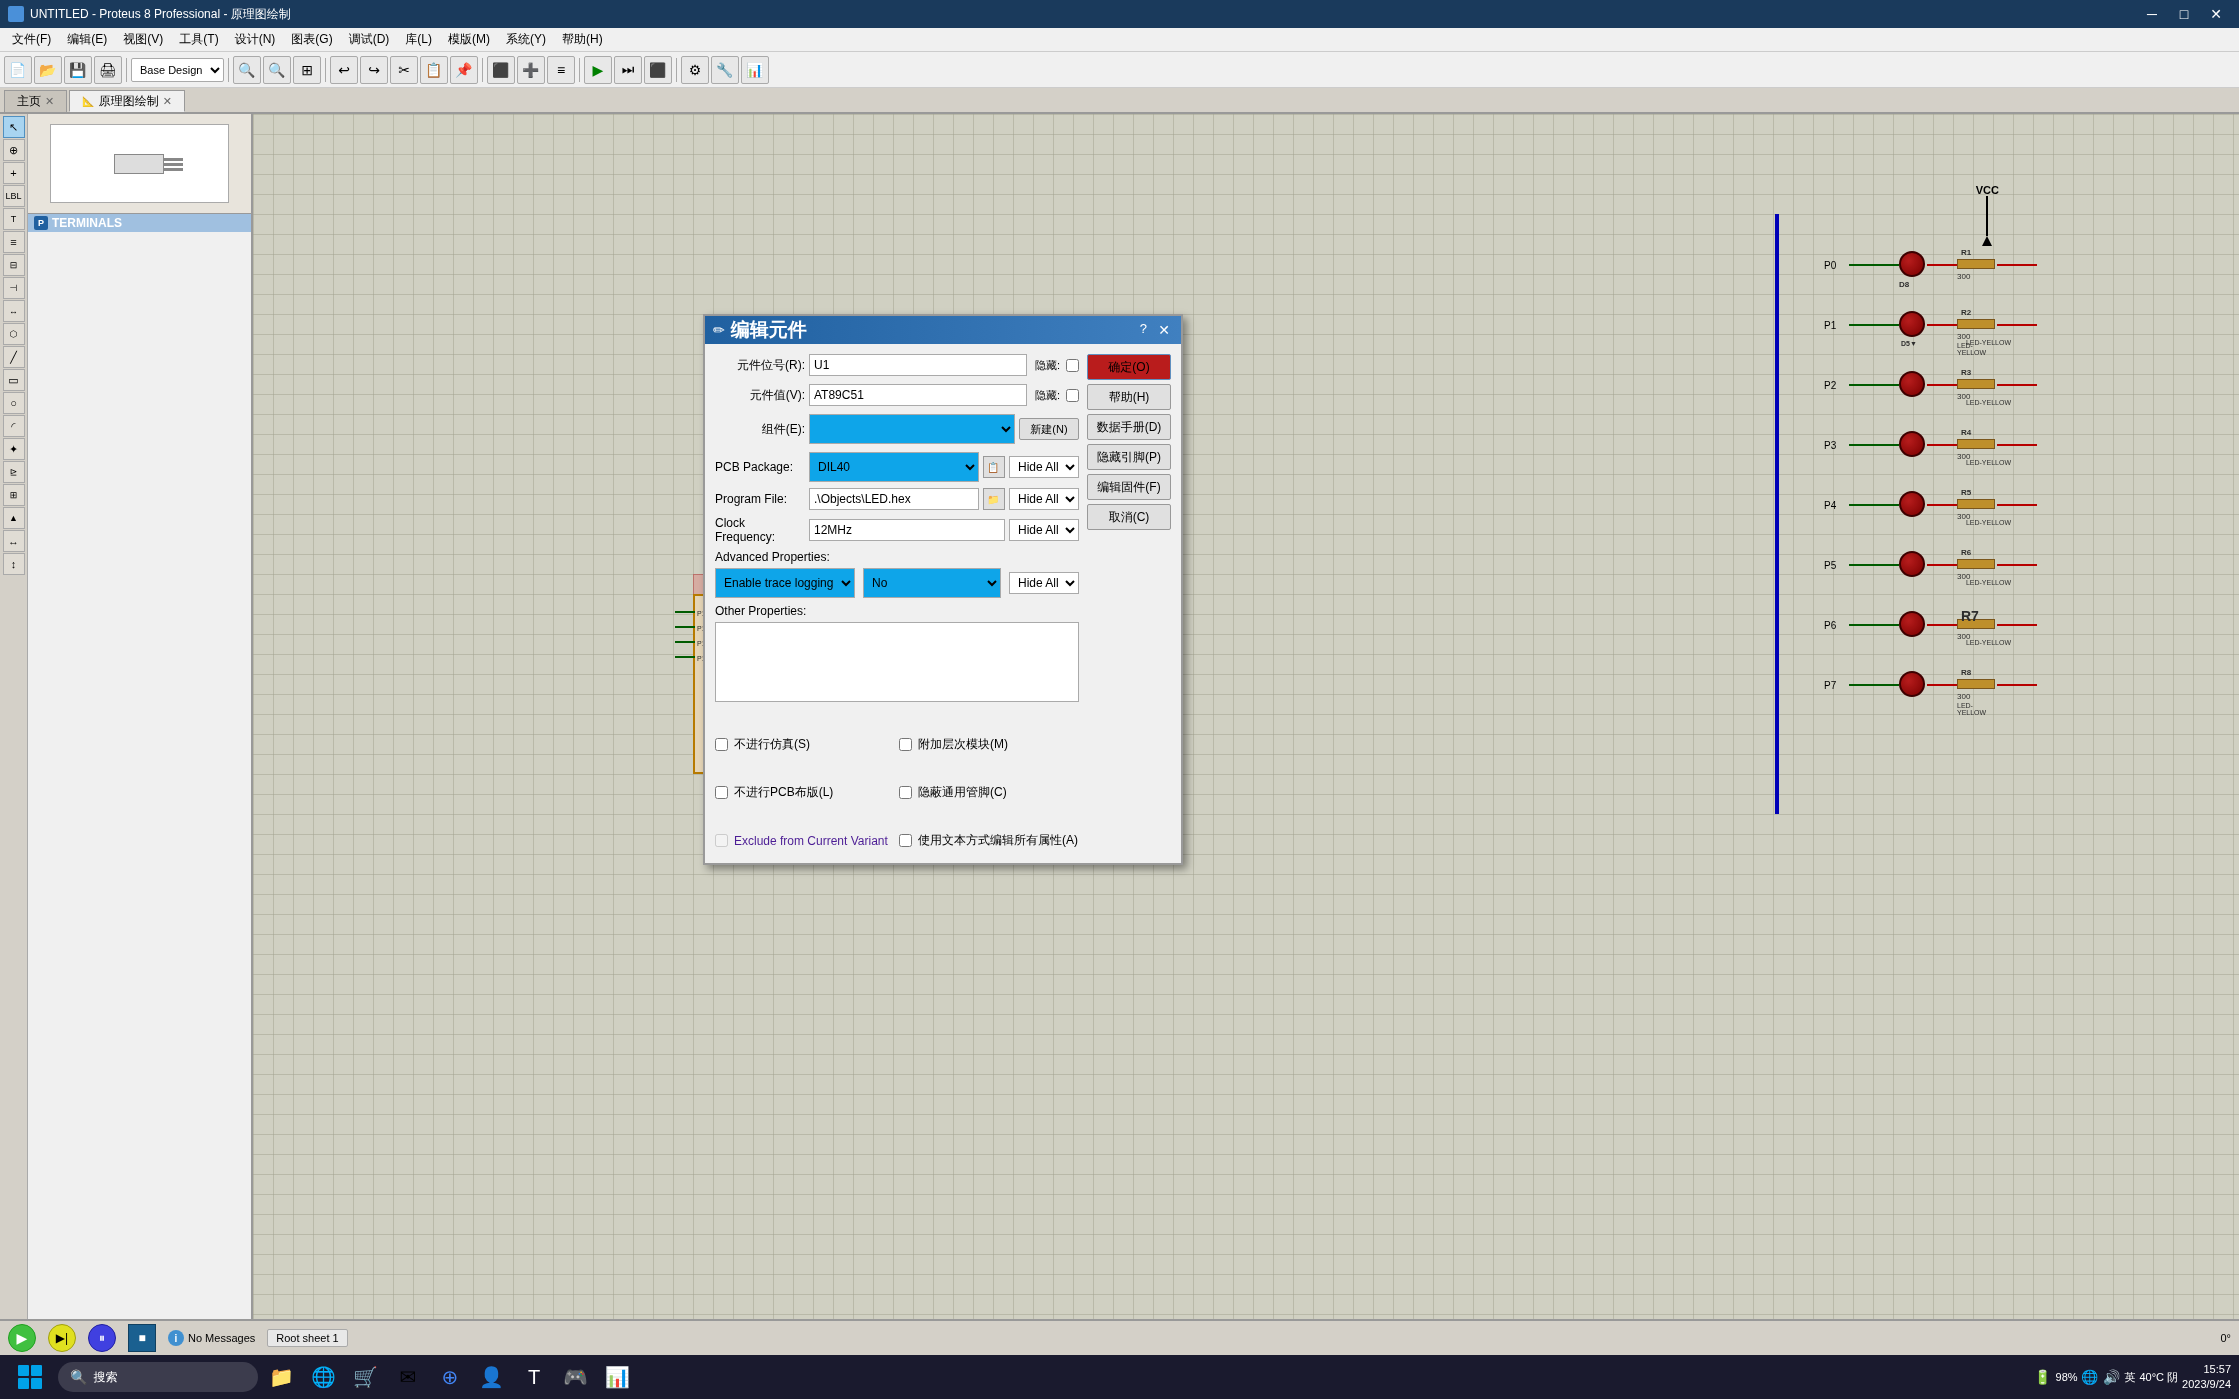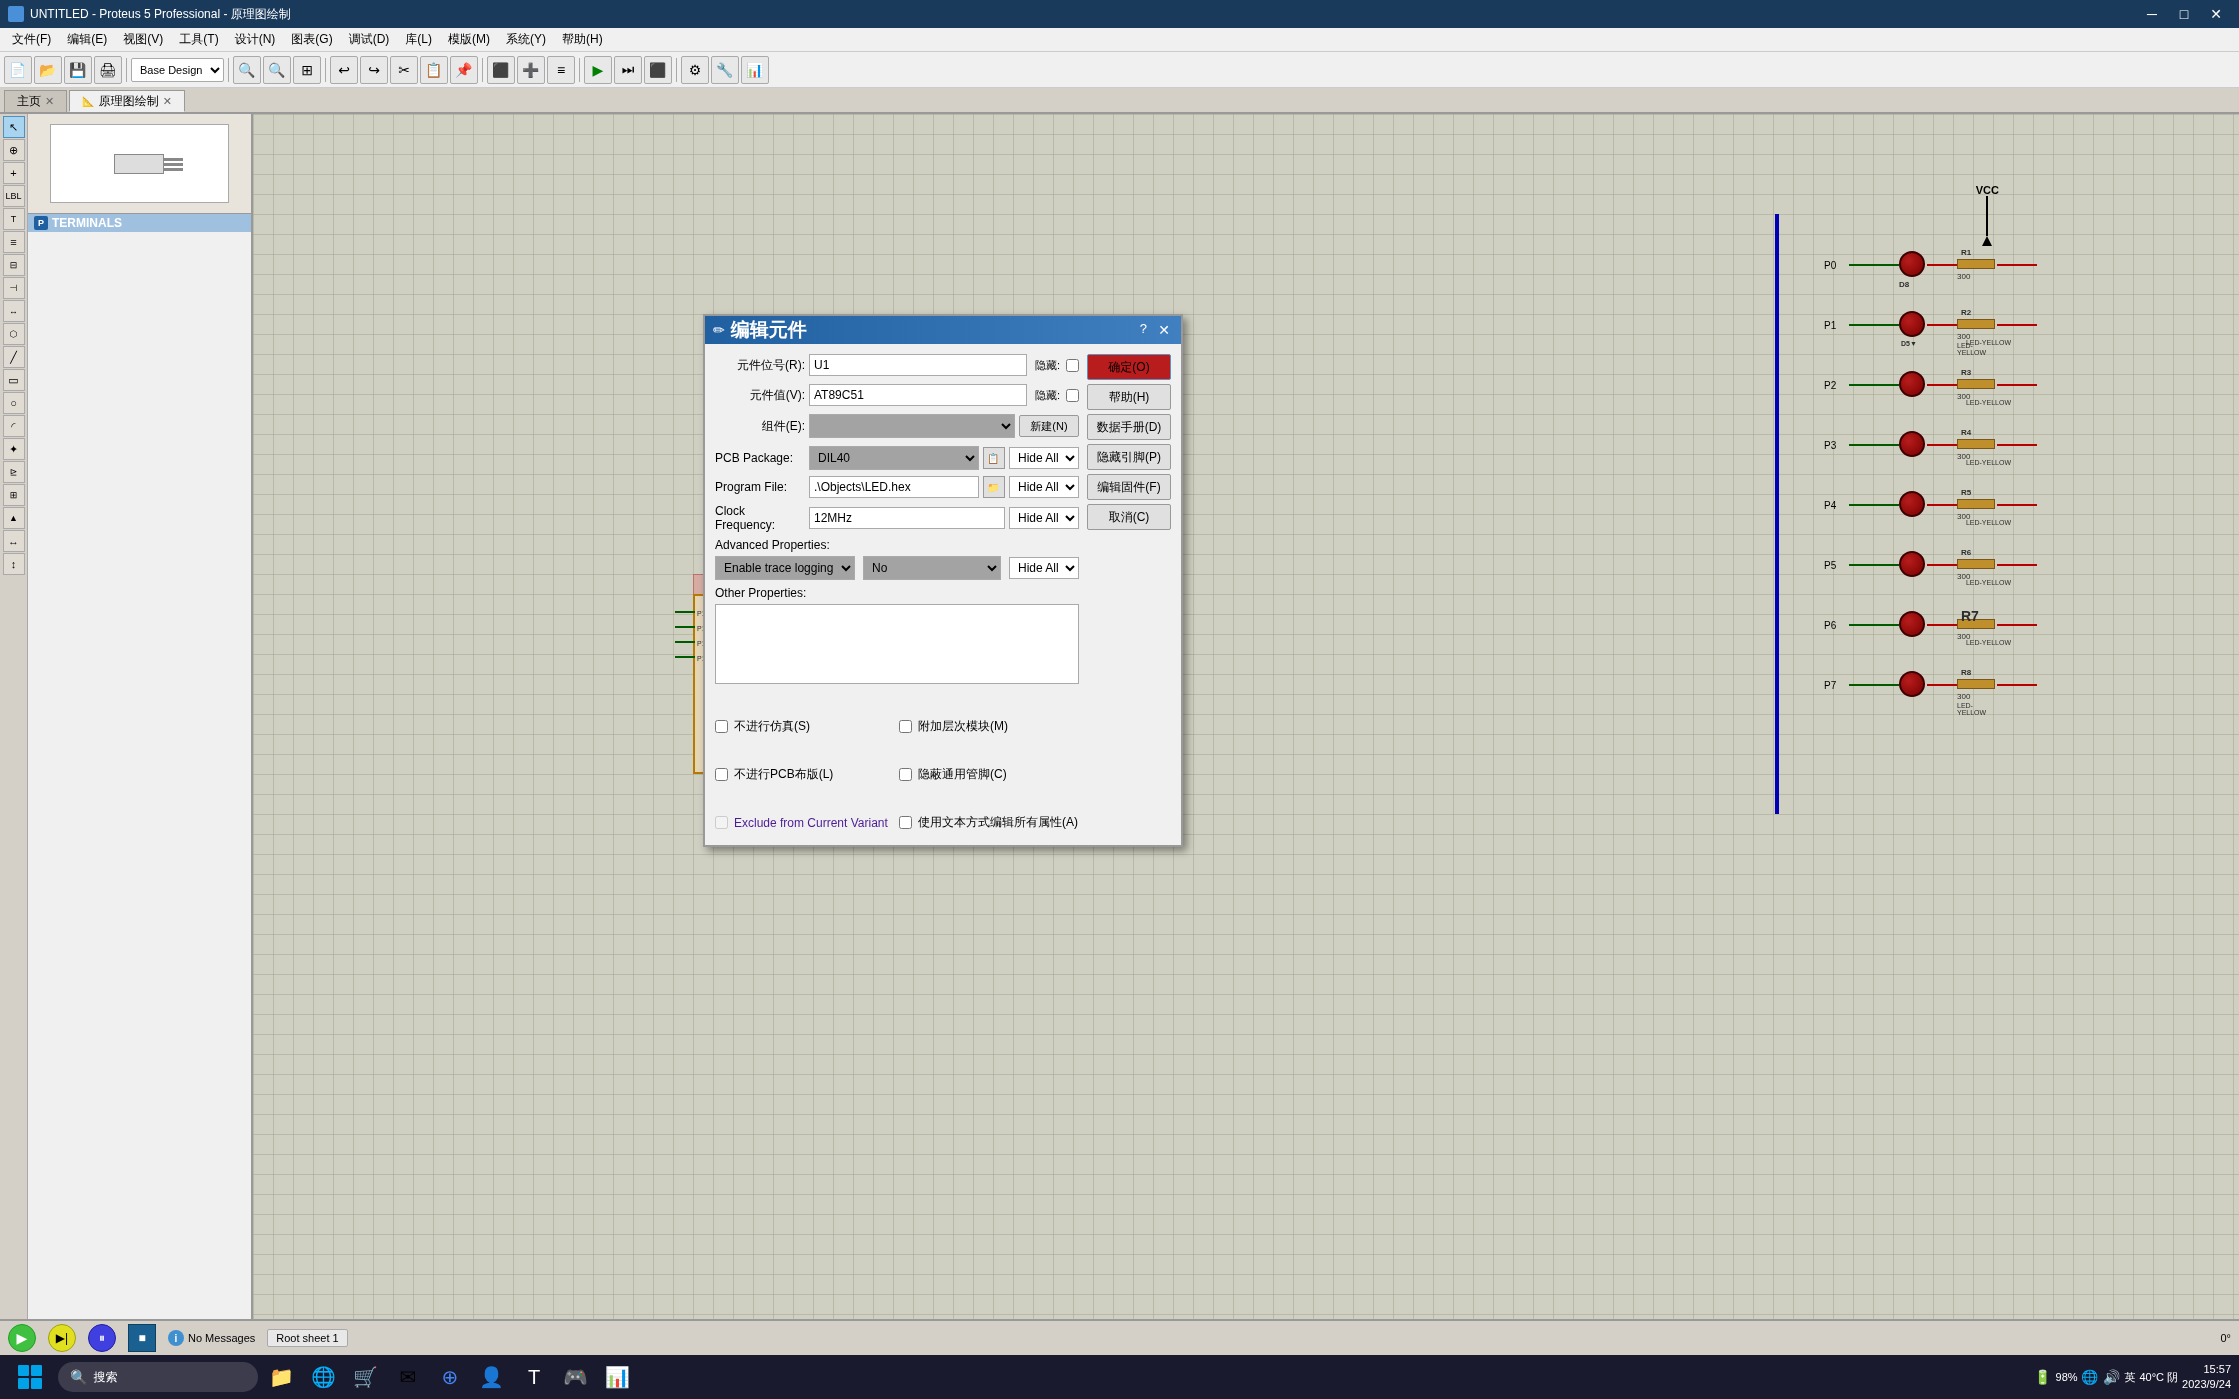--- a/index.html
+++ b/index.html
@@ -63,21 +63,21 @@
     .dialog-title-text { font-weight: bold; font-size: 19px; }
     .dialog-title-controls { display: flex; gap: 4px; }
     .dialog-close-btn { width: 18px; height: 18px; background: transparent; border: none; color: white; cursor: pointer; font-size: 14px; display: flex; align-items: center; justify-content: center; }
     .dialog-body { padding: 10px; }
     .dialog-row { display: flex; align-items: center; margin-bottom: 8px; gap: 4px; }
     .dialog-label { width: 90px; text-align: right; font-size: 12px; flex-shrink: 0; }
     .dialog-input { flex: 1; height: 22px; border: 1px solid #aaa; padding: 0 4px; background: white; font-size: 12px; }
     .dialog-hide-label { font-size: 11px; margin-left: 4px; }
     .dialog-checkbox { margin-left: 2px; }
     .dialog-field-row { display: flex; align-items: center; margin-bottom: 6px; gap: 4px; }
-    .dialog-combo { flex: 1; height: 24px; border: 1px solid #aaa; background: #a3a3a3; font-size: 12px; padding: 0 4px; }
+    .dialog-combo { flex: 1; height: 30px; border: 1px solid #aaa; background: #0ea5e9; font-size: 12px; padding: 0 4px; }
     .dialog-hide-select { height: 22px; border: 1px solid #aaa; background: white; font-size: 12px; padding: 0 4px; }
     .btn-browse { width: 22px; height: 22px; background: #e0e0e0; border: 1px solid #999; cursor: pointer; font-size: 10px; display: flex; align-items: center; justify-content: center; }
     .dialog-btn { height: 26px; background: #e0e0e0; border: 1px solid #999; cursor: pointer; font-size: 12px; text-align: center; border-radius: 2px; }
     .dialog-btn.primary { background: #b91c1c; border-color: #6090c0; }
     
     .other-props-label { font-size: 12px; margin-bottom: 4px; }
     .other-props-area { width: 100%; height: 80px; border: 1px solid #aaa; background: white; font-size: 12px; resize: none; }
     
     .dialog-checkrow { display: flex; align-items: center; gap: 4px; margin-bottom: 4px; font-size: 12px; margin-top: 23px; }
     .dialog-checkrow input { margin-right: 2px; }
@@ -109,21 +109,21 @@
 
     .left-wrapper { display: flex; }
     .adv-label { font-size: 12px; }
   </style>
 </head>
 <body>
 
 <div class="title-bar">
   <div class="title-bar-left">
     <span class="title-bar-icon"></span>
-    <span>UNTITLED - Proteus 5 Professional - 原理图绘制</span>
+    <span>UNTITLED - Proteus 8 Professional - 原理图绘制</span>
   </div>
   <div class="title-bar-controls">
     <button class="title-bar-btn">─</button>
     <button class="title-bar-btn">□</button>
     <button class="title-bar-btn close">✕</button>
   </div>
 </div>
 
 <div class="menu-bar">
   <span class="menu-item">文件(F)</span>

